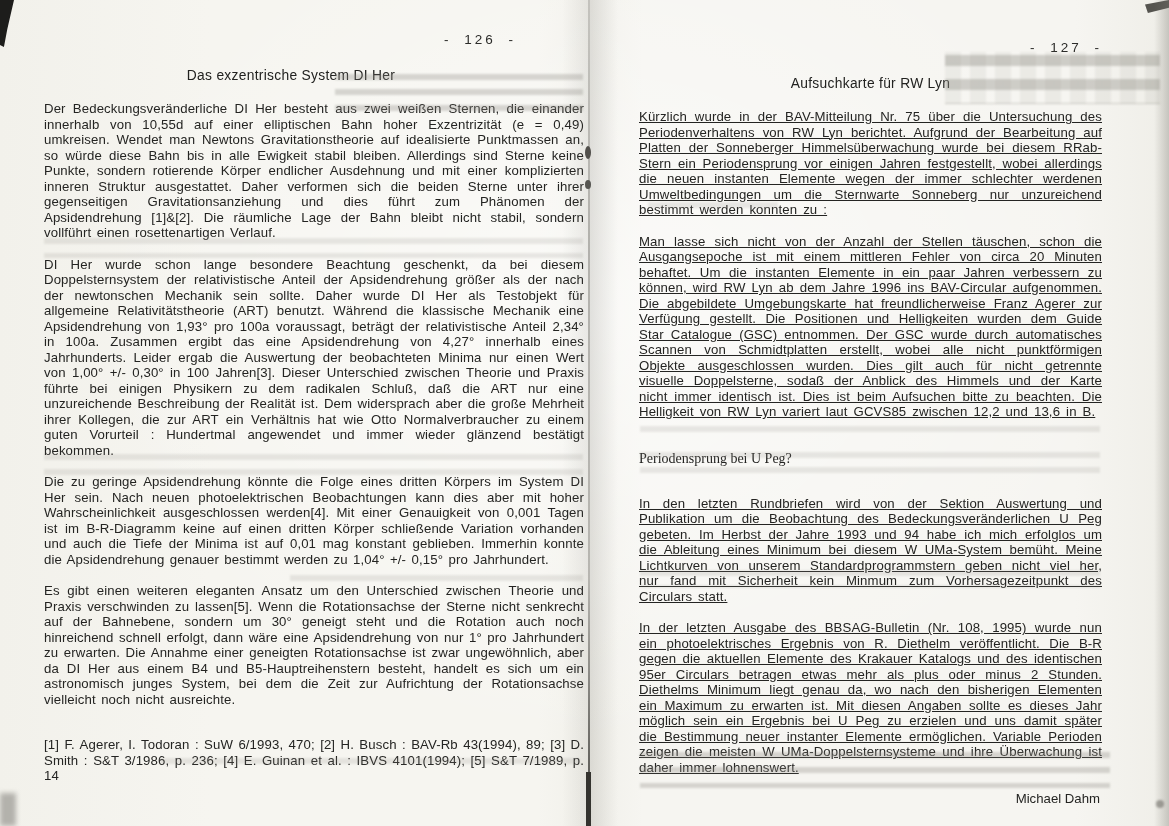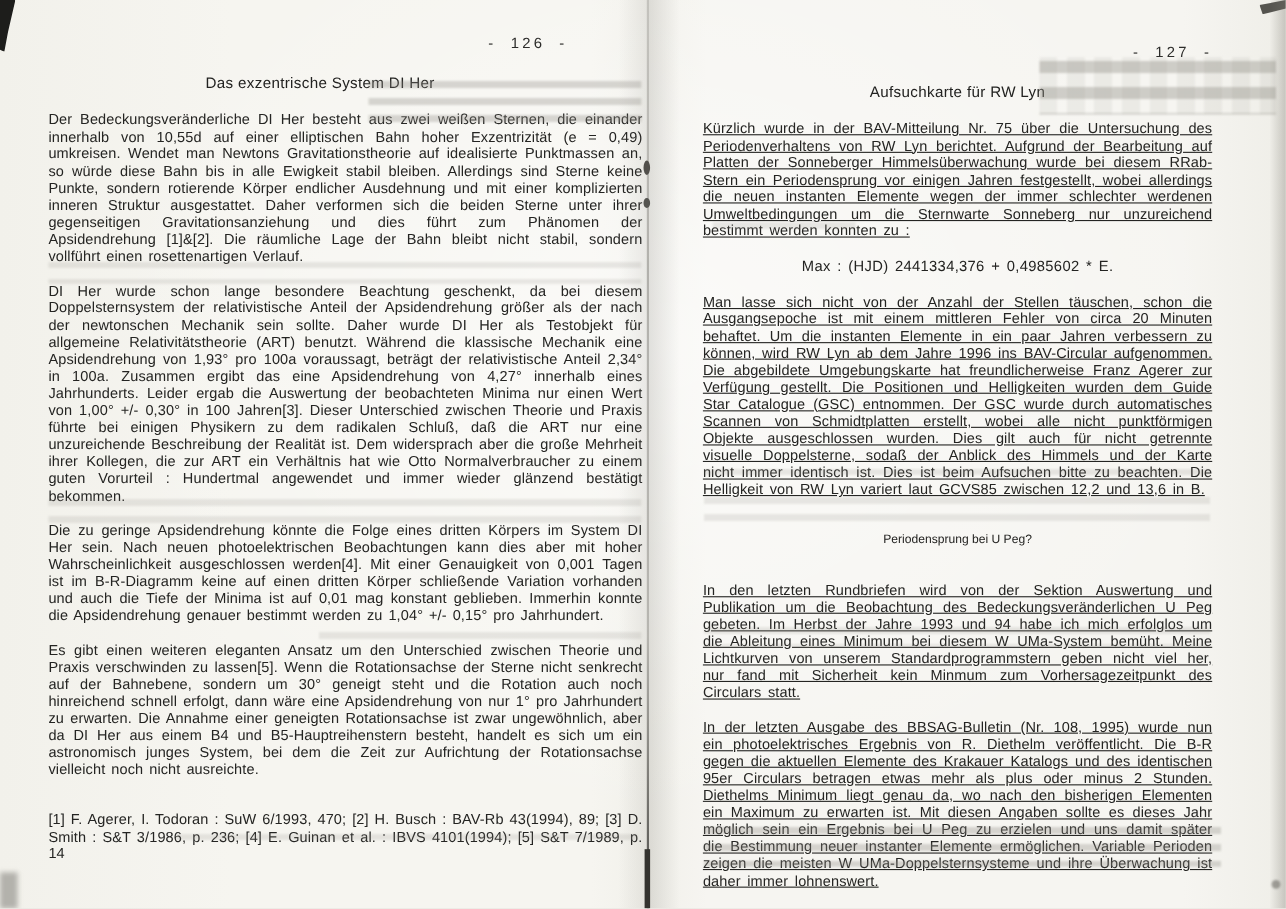--- a/index.html
+++ b/index.html
@@ -63,26 +63,27 @@
   .formula {
     text-align: center;
     font-size: 13.4px;
     line-height: 16px;
     letter-spacing: 0.3px;
     word-spacing: 2px;
     margin: 15px 0 17px 0;
     color: #232321;
   }
   .section2-title {
-    text-align: center;
-    font-size: 11px;
+    text-align: left;
+    font-size: 14px;
     font-weight: normal;
     line-height: 17px;
     margin: 30px 0 29px 0;
     color: #222220;
+    font-family: Liberation Serif, serif;
   }
   .signature {
     text-align: right;
     font-size: 13.2px;
     line-height: 16px;
     margin: 12px 2px 0 0;
     color: #242422;
   }
 
   
@@ -171,21 +172,20 @@
     <p class="body-text">DI Her wurde schon lange besondere Beachtung geschenkt, da bei diesem Doppelsternsystem der relativistische Anteil der Apsidendrehung größer als der nach der newtonschen Mechanik sein sollte. Daher wurde DI Her als Testobjekt für allgemeine Relativitätstheorie (ART) benutzt. Während die klassische Mechanik eine Apsidendrehung von 1,93° pro 100a voraussagt, beträgt der relativistische Anteil 2,34° in 100a. Zusammen ergibt das eine Apsidendrehung von 4,27° innerhalb eines Jahrhunderts. Leider ergab die Auswertung der beobachteten Minima nur einen Wert von 1,00° +/- 0,30° in 100 Jahren[3]. Dieser Unterschied zwischen Theorie und Praxis führte bei einigen Physikern zu dem radikalen Schluß, daß die ART nur eine unzureichende Beschreibung der Realität ist. Dem widersprach aber die große Mehrheit ihrer Kollegen, die zur ART ein Verhältnis hat wie Otto Normalverbraucher zu einem guten Vorurteil : Hundertmal angewendet und immer wieder glänzend bestätigt bekommen.</p>
     <p class="body-text">Die zu geringe Apsidendrehung könnte die Folge eines dritten Körpers im System DI Her sein. Nach neuen photoelektrischen Beobachtungen kann dies aber mit hoher Wahrscheinlichkeit ausgeschlossen werden[4]. Mit einer Genauigkeit von 0,001 Tagen ist im B-R-Diagramm keine auf einen dritten Körper schließende Variation vorhanden und auch die Tiefe der Minima ist auf 0,01 mag konstant geblieben. Immerhin konnte die Apsidendrehung genauer bestimmt werden zu 1,04° +/- 0,15° pro Jahrhundert.</p>
     <p class="body-text">Es gibt einen weiteren eleganten Ansatz um den Unterschied zwischen Theorie und Praxis verschwinden zu lassen[5]. Wenn die Rotationsachse der Sterne nicht senkrecht auf der Bahnebene, sondern um 30° geneigt steht und die Rotation auch noch hinreichend schnell erfolgt, dann wäre eine Apsidendrehung von nur 1° pro Jahrhundert zu erwarten. Die Annahme einer geneigten Rotationsachse ist zwar ungewöhnlich, aber da DI Her aus einem B4 und B5-Hauptreihenstern besteht, handelt es sich um ein astronomisch junges System, bei dem die Zeit zur Aufrichtung der Rotationsachse vielleicht noch nicht ausreichte.</p>
     <p class="body-text references">[1] F. Agerer, I. Todoran : SuW 6/1993, 470; [2] H. Busch : BAV-Rb 43(1994), 89; [3] D. Smith : S&amp;T 3/1986, p. 236; [4] E. Guinan et al. : IBVS 4101(1994); [5] S&amp;T 7/1989, p. 14</p>
   </div>
 
   <div class="page page-right">
     <div class="page-num">- 127 -</div>
     <div class="doc-title">Aufsuchkarte für RW Lyn</div>
     <p class="body-text">Kürzlich wurde in der BAV-Mitteilung Nr. 75 über die Untersuchung des Periodenverhaltens von RW Lyn berichtet. Aufgrund der Bearbeitung auf Platten der Sonneberger Himmelsüberwachung wurde bei diesem RRab-Stern ein Periodensprung vor einigen Jahren festgestellt, wobei allerdings die neuen instanten Elemente wegen der immer schlechter werdenen Umweltbedingungen um die Sternwarte Sonneberg nur unzureichend bestimmt werden konnten zu :</p>
-    <div class="formula">Max : (HJD) 2441334,376 + 0,4985602 * E.</div>
     <p class="body-text">Man lasse sich nicht von der Anzahl der Stellen täuschen, schon die Ausgangsepoche ist mit einem mittleren Fehler von circa 20 Minuten behaftet. Um die instanten Elemente in ein paar Jahren verbessern zu können, wird RW Lyn ab dem Jahre 1996 ins BAV-Circular aufgenommen. Die abgebildete Umgebungskarte hat freundlicherweise Franz Agerer zur Verfügung gestellt. Die Positionen und Helligkeiten wurden dem Guide Star Catalogue (GSC) entnommen. Der GSC wurde durch automatisches Scannen von Schmidtplatten erstellt, wobei alle nicht punktförmigen Objekte ausgeschlossen wurden. Dies gilt auch für nicht getrennte visuelle Doppelsterne, sodaß der Anblick des Himmels und der Karte nicht immer identisch ist. Dies ist beim Aufsuchen bitte zu beachten. Die Helligkeit von RW Lyn variert laut GCVS85 zwischen 12,2 und 13,6 in B.</p>
     <div class="section2-title">Periodensprung bei U Peg?</div>
     <p class="body-text">In den letzten Rundbriefen wird von der Sektion Auswertung und Publikation um die Beobachtung des Bedeckungsveränderlichen U Peg gebeten. Im Herbst der Jahre 1993 und 94 habe ich mich erfolglos um die Ableitung eines Minimum bei diesem W UMa-System bemüht. Meine Lichtkurven von unserem Standardprogrammstern geben nicht viel her, nur fand mit Sicherheit kein Minmum zum Vorhersagezeitpunkt des Circulars statt.</p>
     <p class="body-text">In der letzten Ausgabe des BBSAG-Bulletin (Nr. 108, 1995) wurde nun ein photoelektrisches Ergebnis von R. Diethelm veröffentlicht. Die B-R gegen die aktuellen Elemente des Krakauer Katalogs und des identischen 95er Circulars betragen etwas mehr als plus oder minus 2 Stunden. Diethelms Minimum liegt genau da, wo nach den bisherigen Elementen ein Maximum zu erwarten ist. Mit diesen Angaben sollte es dieses Jahr möglich sein ein Ergebnis bei U Peg zu erzielen und uns damit später die Bestimmung neuer instanter Elemente ermöglichen. Variable Perioden zeigen die meisten W UMa-Doppelsternsysteme und ihre Überwachung ist daher immer lohnenswert.</p>
     <div class="signature">Michael Dahm</div>
   </div>
 
   <div class="artifact corner-mark-tl"></div>
   <div class="artifact corner-mark-tr"></div>
   <div class="artifact spine-shadow-left"></div>

